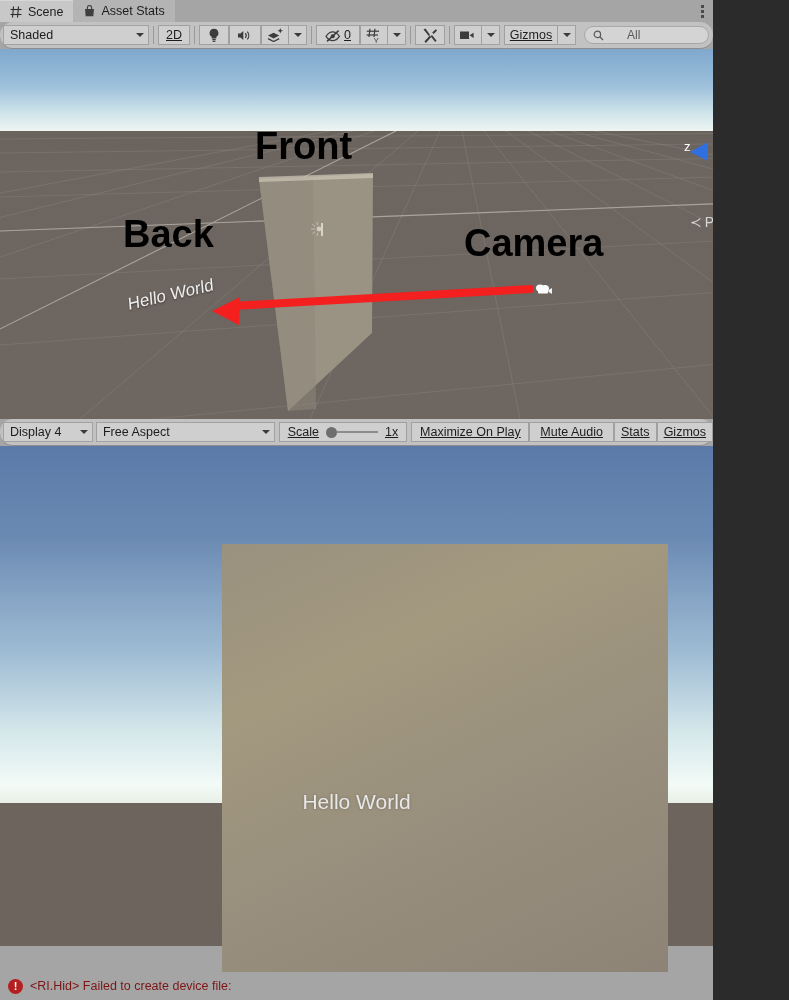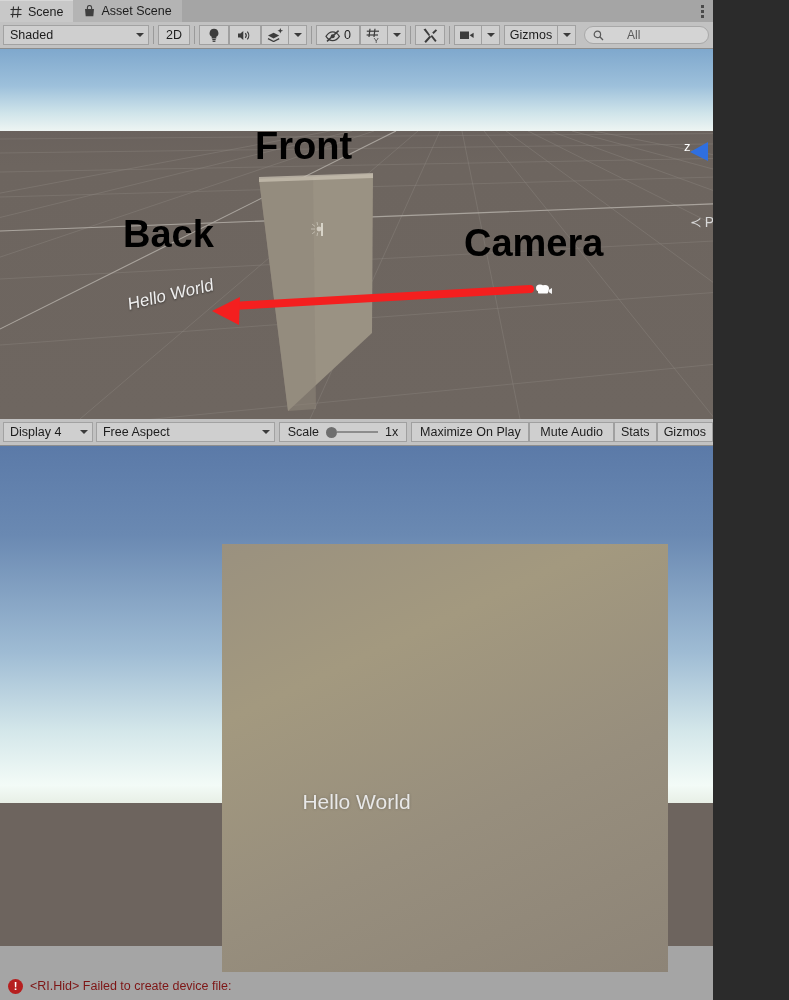--- a/index.html
+++ b/index.html
@@ -9,23 +9,23 @@
   
   .tabbar{position:relative;height:22px;background:#a5a5a5;display:flex;align-items:flex-end;}
   .tab{height:22px;display:flex;align-items:center;gap:5px;padding:0 10px 0 9px;font-size:12.5px;color:#1d1d1d;
        background:#b4b4b4;box-sizing:border-box;}
   .tab.active{background:#c8c8c8;border-top:1px solid #d7d7d7;}
   .tab .ticon{display:inline-flex;width:14px;height:14px;align-items:center;justify-content:center;}
   .tabfill{flex:1;height:22px;background:#a5a5a5;}
   .kebab{width:22px;height:22px;display:flex;flex-direction:column;align-items:center;justify-content:center;gap:2px;}
   .kebab i{display:block;width:3px;height:3px;background:#4a4a4a;border-radius:0;}
 
-  .toolbar{height:26px;background:#c2c2c2;display:flex;align-items:center;border-bottom:1px solid #8d8d8d;}
+  .toolbar{height:26px;background:#c2c2c2;display:flex;align-items:center;border-bottom:1px solid #8d8d8d;border-radius:13px;}
   .tb-btn{height:20px;margin:0 0;display:flex;align-items:center;justify-content:center;
-          font-size:12.5px;color:#1d1d1d;background:#c9c9c9;border:1px solid #a0a0a0;box-sizing:border-box;}
+          font-size:12.5px;color:#1d1d1d;background:#c9c9c9;border:1px solid #a0a0a0;box-sizing:border-box;text-decoration:underline;}
   .tb-flat{background:#cfcfcf;}
   .sep{width:1px;height:18px;background:#9a9a9a;margin:0 4px;}
 
   .dropdown{display:flex;align-items:center;justify-content:space-between;height:20px;
             background:#cfcfcf;border:1px solid #a2a2a2;box-sizing:border-box;font-size:12.5px;color:#1c1c1c;
             padding:0 4px 0 6px;}
   .caret{width:0;height:0;border-left:4px solid transparent;border-right:4px solid transparent;border-top:4px solid #3b3b3b;margin-left:6px;}
   .caretbtn{width:18px;height:20px;background:#cfcfcf;border:1px solid #a2a2a2;border-left:none;box-sizing:border-box;
             display:flex;align-items:center;justify-content:center;}
 
@@ -77,21 +77,21 @@
       </span>
       <span>Scene</span>
     </div>
     <div class="tab">
       <span class="ticon">
         <svg width="11" height="12" viewBox="0 0 11 12">
           <path d="M1 4h9l-.7 7.3H1.7z" fill="#3f3f3f"></path>
           <path d="M3.4 4V2.6a2.1 2.1 0 0 1 4.2 0V4" fill="none" stroke="#3f3f3f" stroke-width="1.1"></path>
         </svg>
       </span>
-      <span>Asset Scene</span>
+      <span>Asset Stats</span>
     </div>
     <div class="tabfill"></div>
     <div class="kebab">
         <i></i>
         <i></i>
         <i></i>
       </div>
   </div>
 
   <div class="toolbar">

